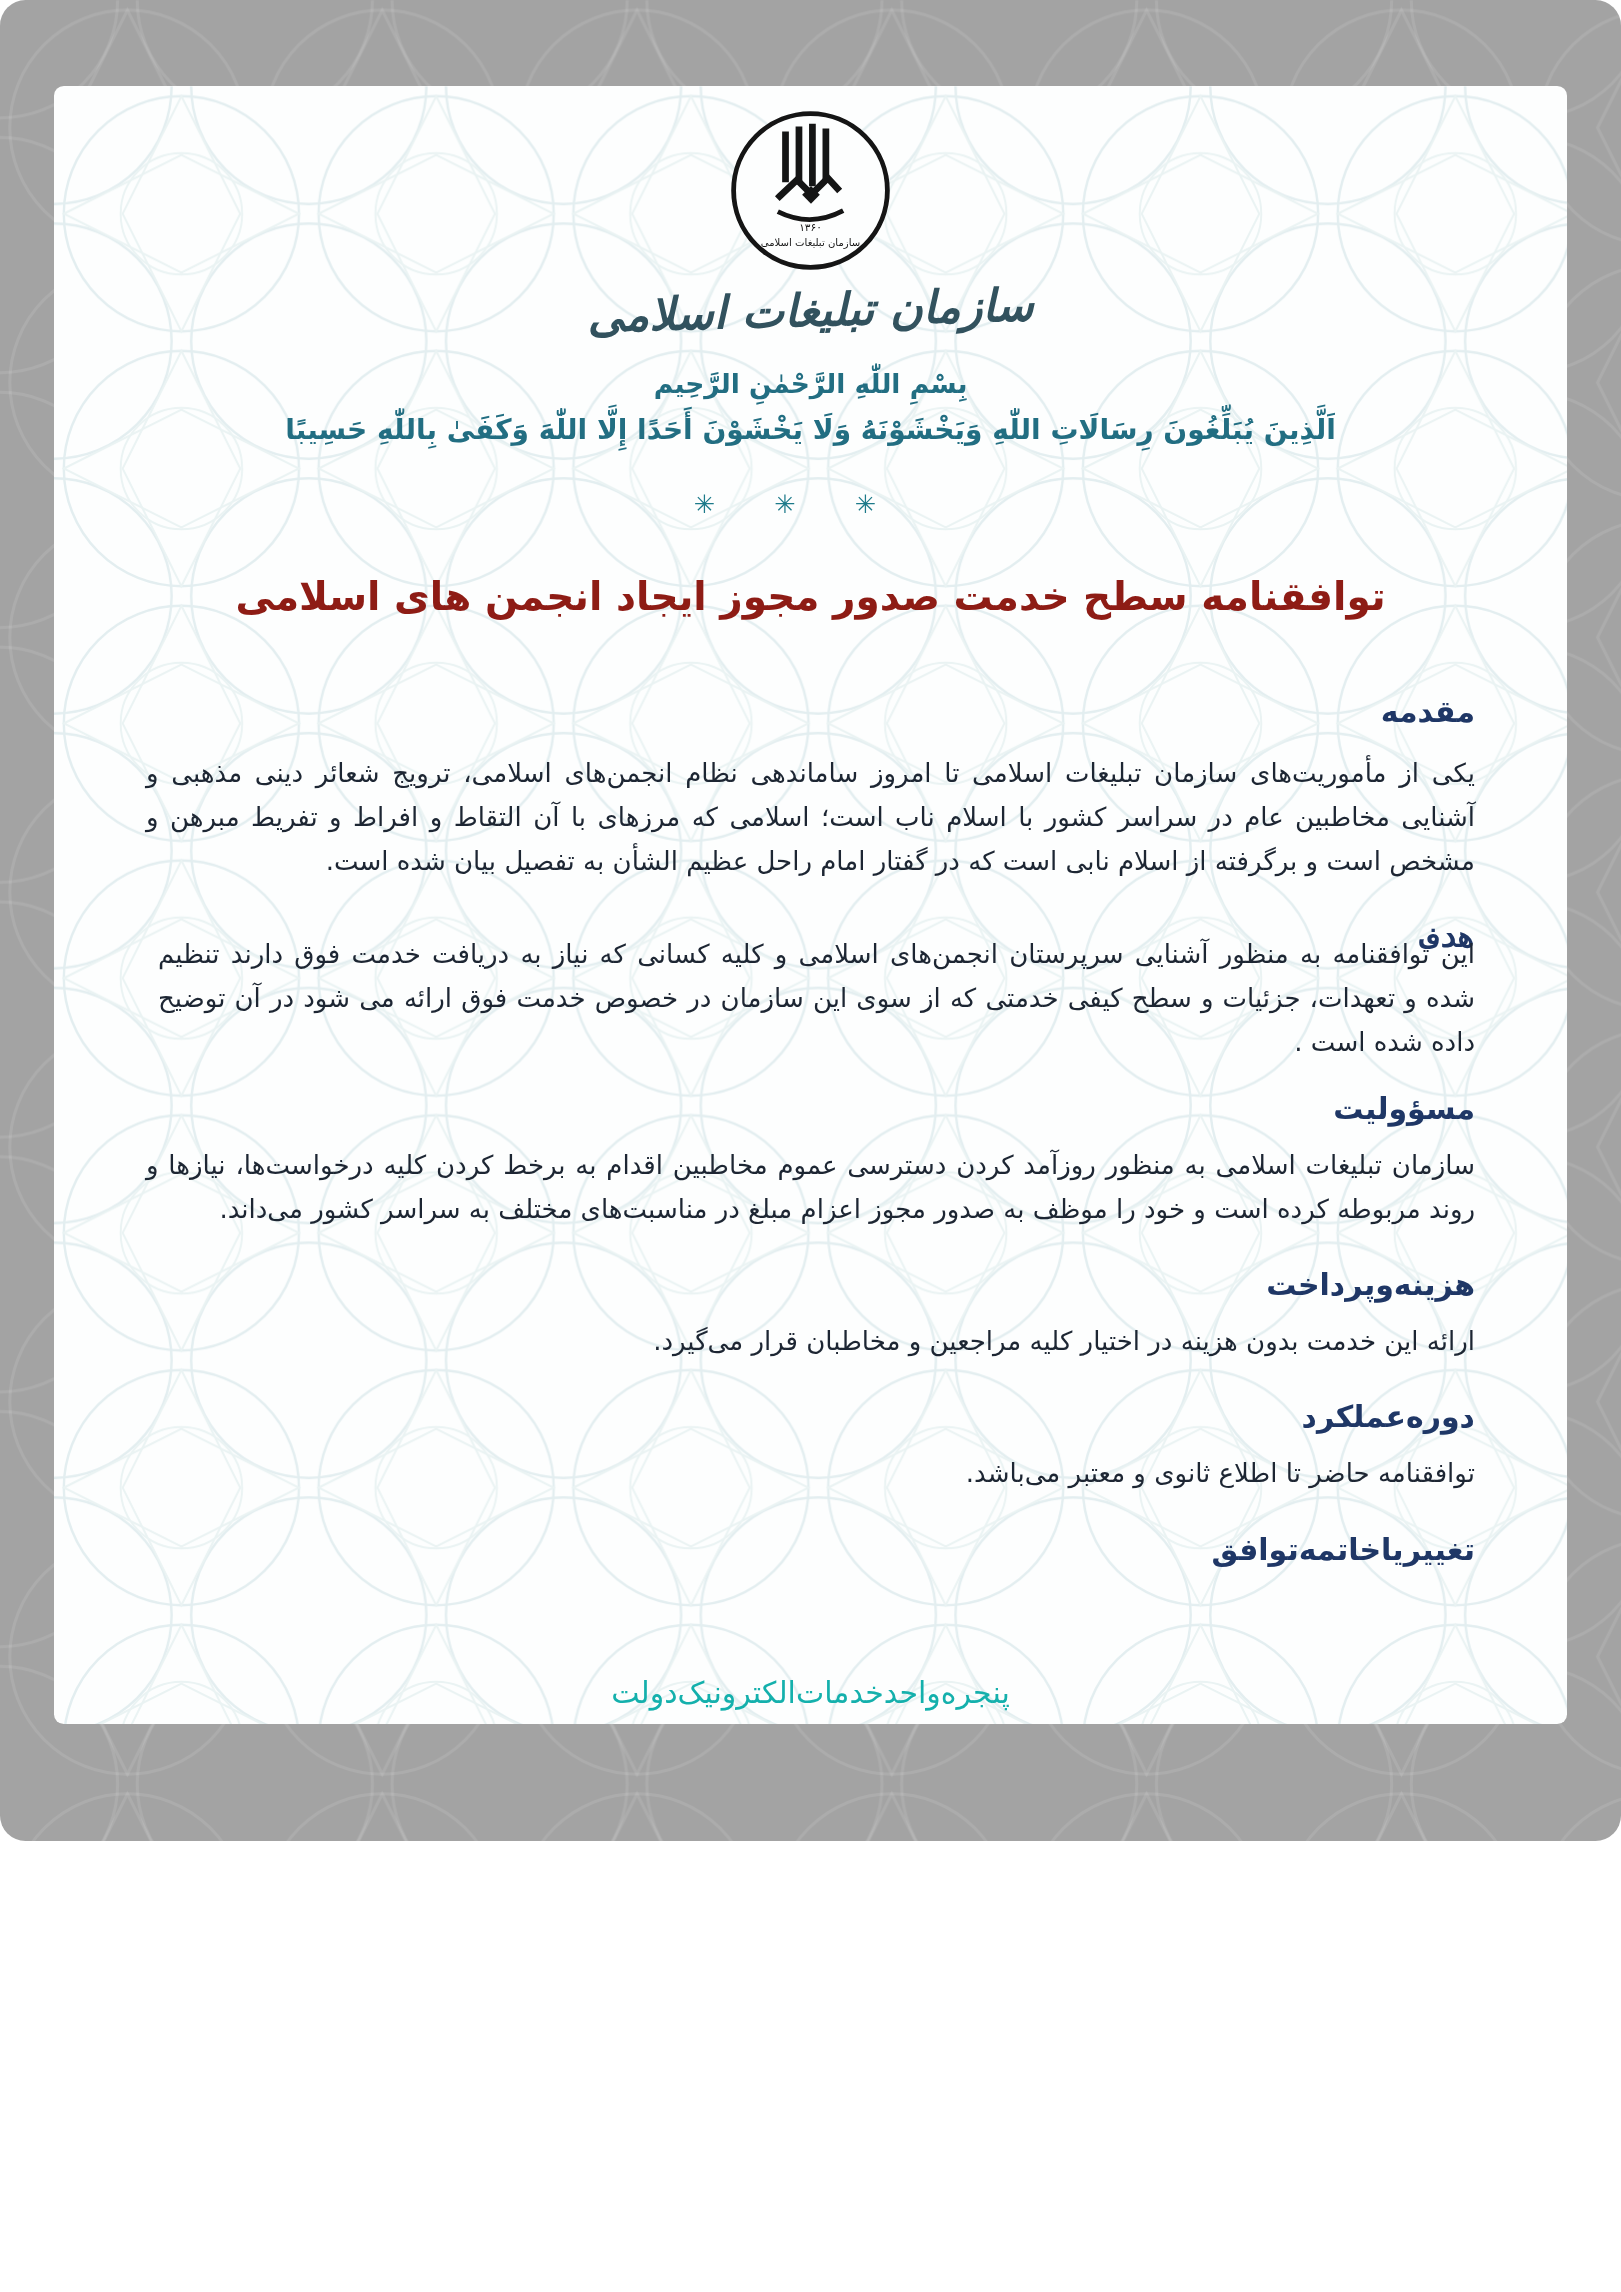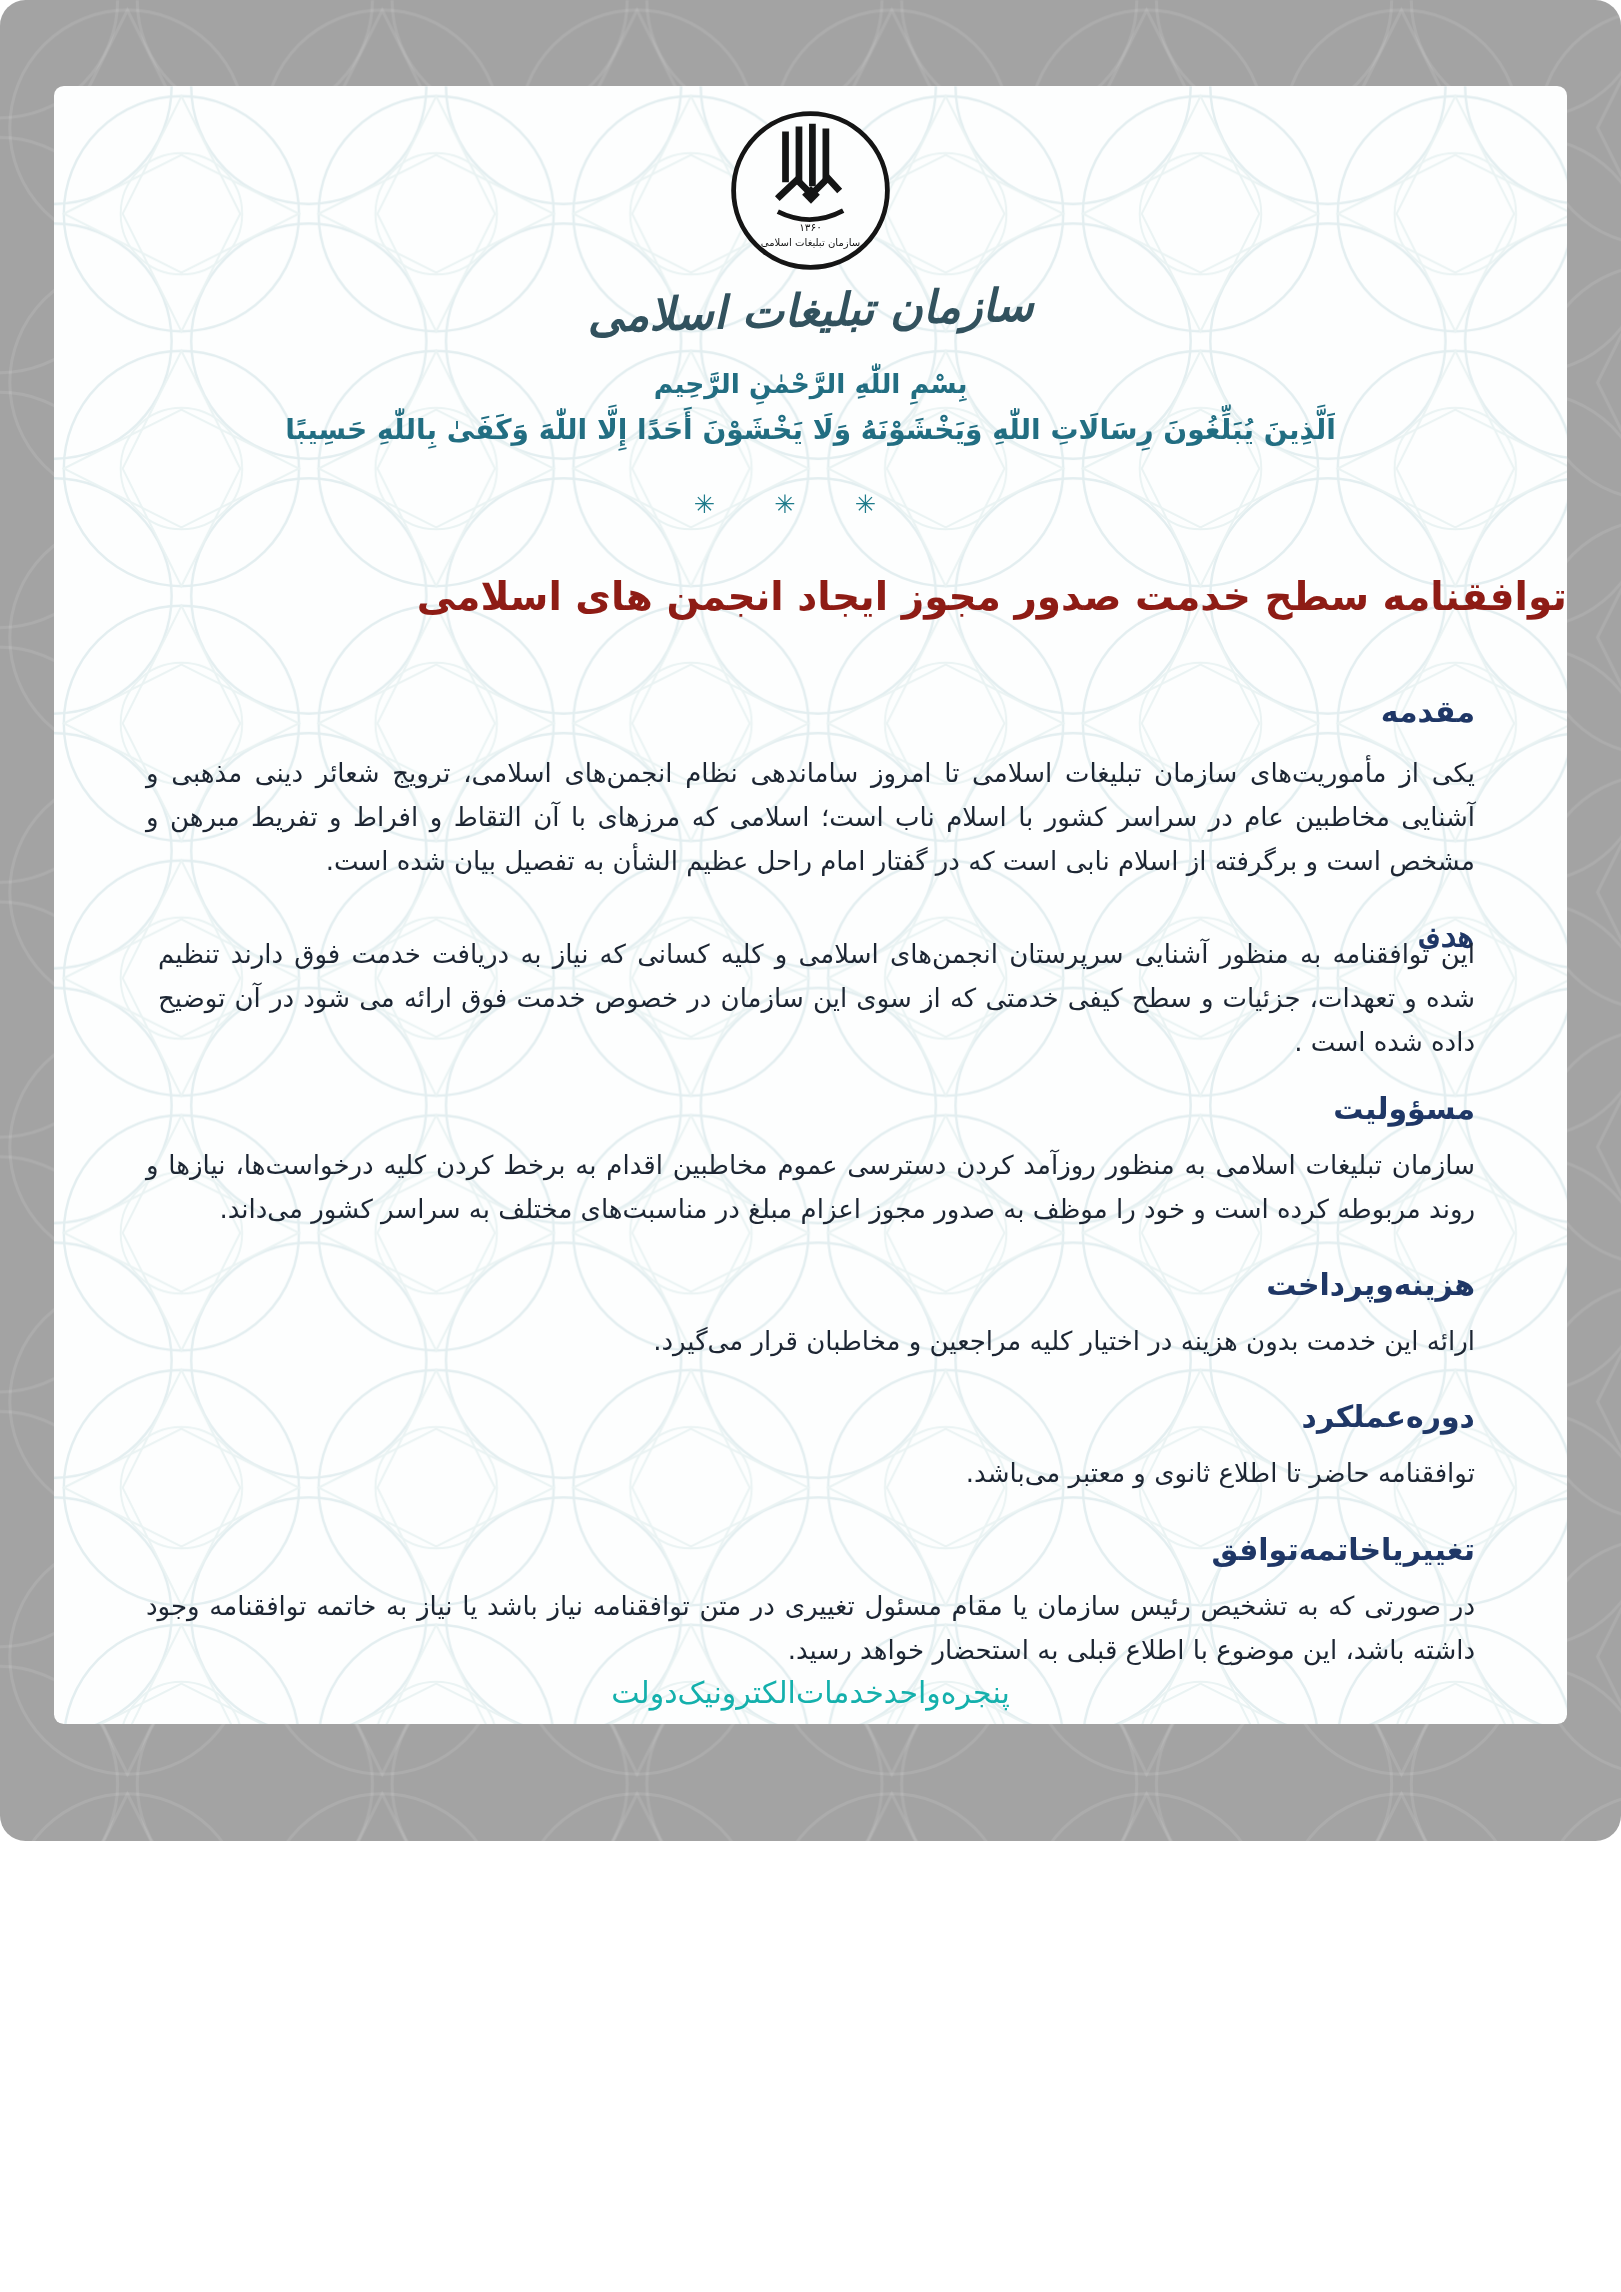--- a/index.html
+++ b/index.html
@@ -33,21 +33,21 @@
     transform:rotate(-1.5deg);
   }
 
   .bismillah-block{position:absolute;top:282px;left:0;right:0;text-align:center;color:#226e82;}
   .bismillah-line1{font-size:26.5px;font-weight:bold;}
   .bismillah-line2{font-size:28px;font-weight:bold;margin-top:13.7px;}
   .ornament-row{margin-top:43px;font-size:25.5px;letter-spacing:25.5px;color:#1d7a8a;text-indent:25.5px;}
 
   .doc-title{
     position:absolute;top:488px;left:0;right:0;
-    text-align:right;
+    text-align:center;
     font-size:39px;font-weight:bold;color:#8e1c15;
   }
 
   .section{position:absolute;left:92px;right:92px;}
   .section-heading{
     font-size:30px;font-weight:bold;color:#1f3766;
     text-align:right;
   }
   .section-body{
     position:absolute;left:92px;right:92px;
@@ -153,21 +153,20 @@
       <div class="section s3h section-heading">مسؤولیت</div>
       <div class="section-body s3b">سازمان تبلیغات اسلامی به منظور روزآمد کردن دسترسی عموم مخاطبین اقدام به برخط کردن کلیه درخواست‌ها، نیازها و روند مربوطه کرده است و خود را موظف به صدور مجوز اعزام مبلغ در مناسبت‌های مختلف به سراسر کشور می‌داند.</div>
 
       <div class="section s4h section-heading">هزینه‌وپرداخت</div>
       <div class="section-body s4b">ارائه این خدمت بدون هزینه در اختیار کلیه مراجعین و مخاطبان قرار می‌گیرد.</div>
 
       <div class="section s5h section-heading">دوره‌عملکرد</div>
       <div class="section-body s5b">توافقنامه حاضر تا اطلاع ثانوی و معتبر می‌باشد.</div>
 
       <div class="section s6h section-heading">تغییر‌یا‌خاتمه‌توافق</div>
-      <div class="section-body s6b">در صورتی که به تشخیص رئیس سازمان یا مقام مسئول تغییری در متن توافقنامه نیاز باشد یا نیاز به خاتمه توافقنامه وجود داشته باشد، این موضوع با اطلاع قبلی به استحضار خواهد رسید.</div>
 
       <div class="sig-block">
         <div class="sig-name">محمدقمی</div>
         <div class="sig-title">رئیس‌سازمان‌تبلیغات‌اسلامی</div>
       </div>
 
       <svg class="sig-scribble" width="196" height="176" viewBox="0 0 200 180" xmlns="http://www.w3.org/2000/svg">
         <g fill="none" stroke="#1a1a1a" stroke-width="5" stroke-linecap="round">
           <path d="M138,14 l-10,7 c5,15 3,36 -7,58 c-11,24 -32,45 -56,53 c-11,3.5 -19,0.5 -17,-7 c2,-7.5 13,-8.5 15,-2 c1.5,5 -3,8 -8,7"></path>
           <path d="M80,92 l-11,27"></path>

